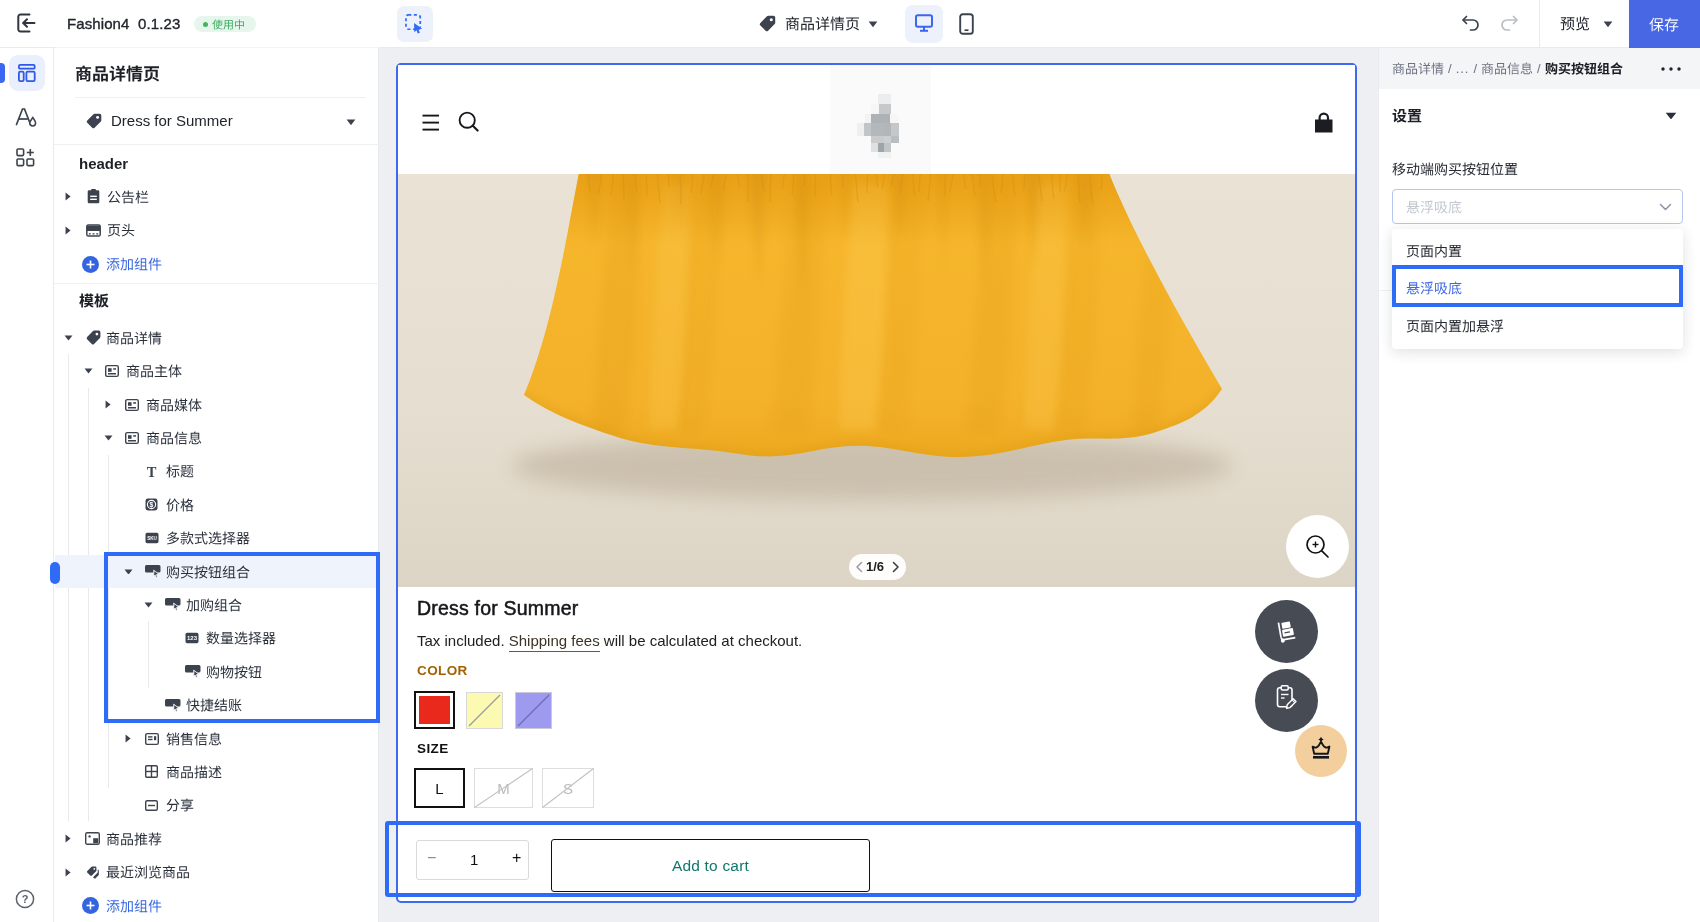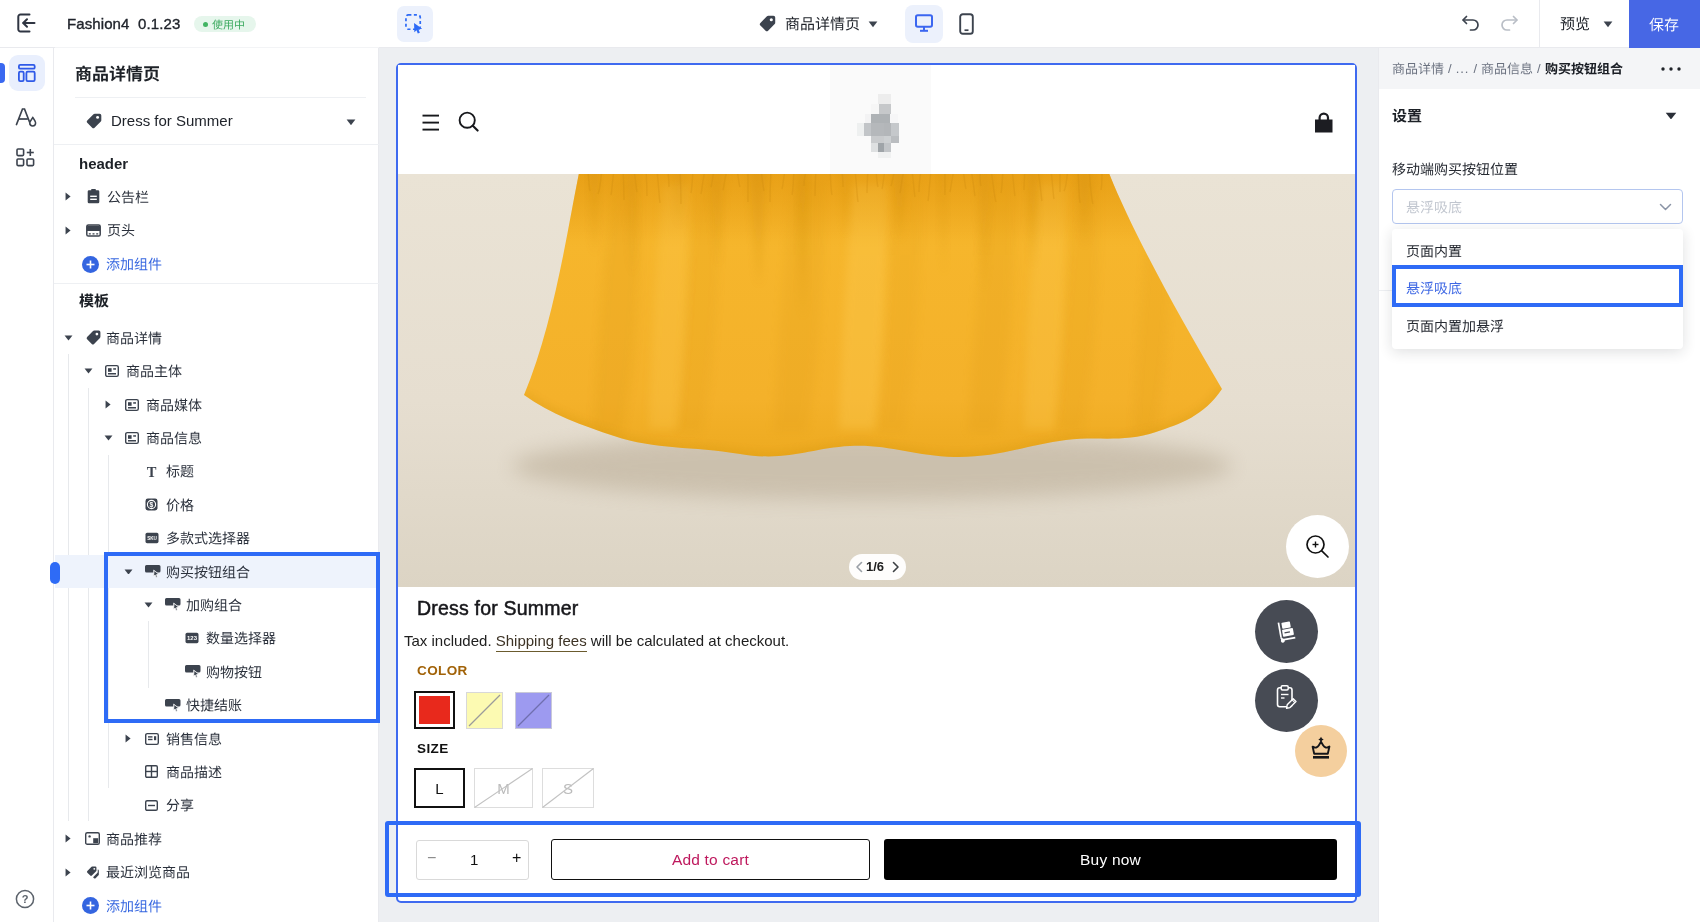--- a/index.html
+++ b/index.html
@@ -677,21 +677,21 @@
       <path d="M1.5 1.5 L6 6 L1.5 10.5" stroke="#3c4043" stroke-width="1.6" fill="none" stroke-linecap="round" stroke-linejoin="round"></path>
     </svg>
     <div style="position:absolute;left:1286px;top:515px;width:63px;height:63px;border-radius:32px;background:#fff"></div>
     <svg style="position:absolute;left:1303px;top:532px;" width="30" height="30" viewBox="0 0 30 30" fill="none">
       <circle cx="12.5" cy="12.5" r="8.5" stroke="#111" stroke-width="1.7"></circle>
       <line x1="18.8" y1="18.8" x2="25" y2="25" stroke="#111" stroke-width="1.7" stroke-linecap="round"></line>
       <line x1="12.5" y1="9.5" x2="12.5" y2="15.5" stroke="#111" stroke-width="1.4"></line>
       <line x1="9.5" y1="12.5" x2="15.5" y2="12.5" stroke="#111" stroke-width="1.4"></line>
     </svg>
     <span style="position:absolute;left:417px;top:597px;font-size:19.5px;font-weight:400;color:#16161a;letter-spacing:.2px;-webkit-text-stroke:0.5px #16161a">Dress for Summer</span>
-    <span style="position:absolute;left:404px;top:632px;font-size:15px;color:#202020">Tax included. <span style="color:#3d3325;border-bottom:1.5px solid #6b5b2e;padding-bottom:2px">Shipping fees</span> will be calculated at checkout.</span>
+    <span style="position:absolute;left:417px;top:632px;font-size:15px;color:#202020">Tax included. <span style="color:#3d3325;border-bottom:1.5px solid #6b5b2e;padding-bottom:2px">Shipping fees</span> will be calculated at checkout.</span>
     <span style="position:absolute;left:417px;top:663px;font-size:13.5px;font-weight:700;color:#a16207;letter-spacing:.4px">COLOR</span>
     <div style="position:absolute;left:414px;top:691px;width:41px;height:38px;border:2px solid #111;box-sizing:border-box;padding:3px">
       <div style="width:100%;height:100%;background:#e8291c"></div>
     </div>
     <div style="position:absolute;left:466px;top:692px;width:37px;height:37px;border:1px solid #d8d8d8;box-sizing:border-box;background:#fcfab2"></div>
     <svg style="position:absolute;left:466px;top:692px;" width="37" height="37" viewBox="0 0 37 37" fill="none">
       <line x1="3" y1="34" x2="34" y2="3" stroke="#9b9b9b" stroke-width="1.2"></line>
     </svg>
     <div style="position:absolute;left:515px;top:692px;width:37px;height:37px;border:1px solid #c9c9d8;box-sizing:border-box;background:#9d9af0"></div>
     <svg style="position:absolute;left:515px;top:692px;" width="37" height="37" viewBox="0 0 37 37" fill="none">
@@ -704,22 +704,21 @@
       <line x1="0.5" y1="39.5" x2="58.5" y2="0.5" stroke="#c2c2c2" stroke-width="1.1"></line>
     </svg>
     <div style="position:absolute;left:542px;top:768px;width:52px;height:40px;border:1px solid #ddd;box-sizing:border-box;display:flex;align-items:center;justify-content:center;font-size:15px;color:#bbb">S</div>
     <svg style="position:absolute;left:542px;top:768px;" width="52" height="40" viewBox="0 0 52 40" fill="none">
       <line x1="0.5" y1="39.5" x2="51.5" y2="0.5" stroke="#c2c2c2" stroke-width="1.1"></line>
     </svg>
     <div style="position:absolute;left:416px;top:840px;width:113px;height:40px;border:1px solid #d9d9d9;box-sizing:border-box;border-radius:3px"></div>
     <span style="position:absolute;left:427px;top:849px;font-size:16px;color:#888">−</span>
     <span style="position:absolute;left:470px;top:851px;font-size:15px;color:#111">1</span>
     <span style="position:absolute;left:512px;top:849px;font-size:16px;color:#111">+</span>
-    <div style="position:absolute;left:551px;top:839px;width:319px;height:41px;border:1.5px solid #111;box-sizing:border-box;border-radius:3px;background:#fff;display:flex;align-items:center;justify-content:center;font-size:15.5px;color:#be185d;letter-spacing:.2px">Add to cart</div>
-    <div style="position:absolute;left:884px;top:839px;width:453px;height:41px;border-radius:3px;background:#000;display:flex;align-items:center;justify-content:center;font-size:15.5px;color:#fff;letter-spacing:.2px">Buy now</div>
+    <div style="position:absolute;left:551px;top:839px;width:319px;height:53px;border:1.5px solid #111;box-sizing:border-box;border-radius:3px;background:#fff;display:flex;align-items:center;justify-content:center;font-size:15.5px;color:#0f766e;letter-spacing:.2px">Add to cart</div>
     <div style="position:absolute;left:385px;top:821px;width:976px;height:76px;border:4.5px solid #2e6bf6;box-sizing:border-box;border-radius:3px"></div>
     <div style="position:absolute;left:1255px;top:600px;width:63px;height:63px;border-radius:32px;background:#474b54"></div>
     <svg style="position:absolute;left:1274px;top:619px;" width="25" height="25" viewBox="0 0 25 25" fill="none">
       <g transform="rotate(-10 12 12)">
         <rect x="8.8" y="3.2" width="8.6" height="6" rx="0.8" fill="#fff"></rect>
         <rect x="8.2" y="10.2" width="11" height="7" rx="0.8" fill="#fff"></rect>
         <rect x="10.2" y="13" width="5.5" height="1.3" fill="#474b54"></rect>
         <line x1="6" y1="2.5" x2="6" y2="17.5" stroke="#fff" stroke-width="1.7"></line>
         <path d="M6 17.5 a2.6 2.6 0 0 0 2.6 2.6 H20" stroke="#fff" stroke-width="1.7" fill="none"></path>
         <circle cx="7.2" cy="21" r="2" fill="#fff"></circle>

